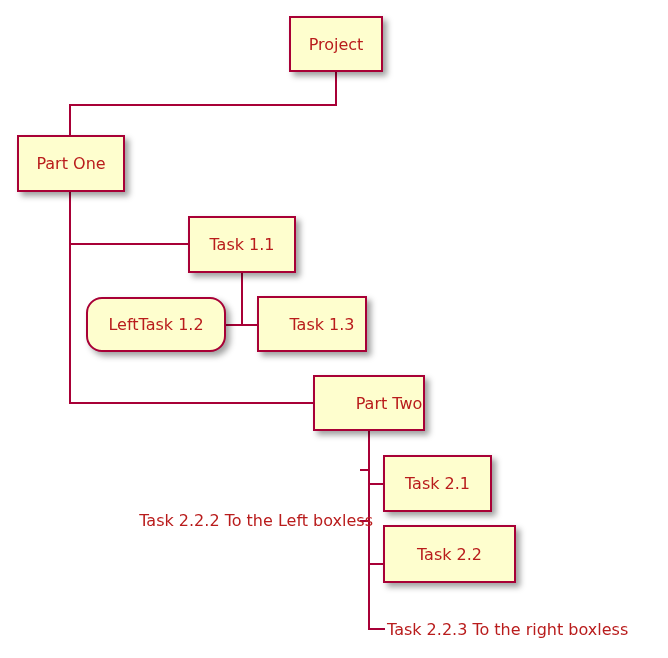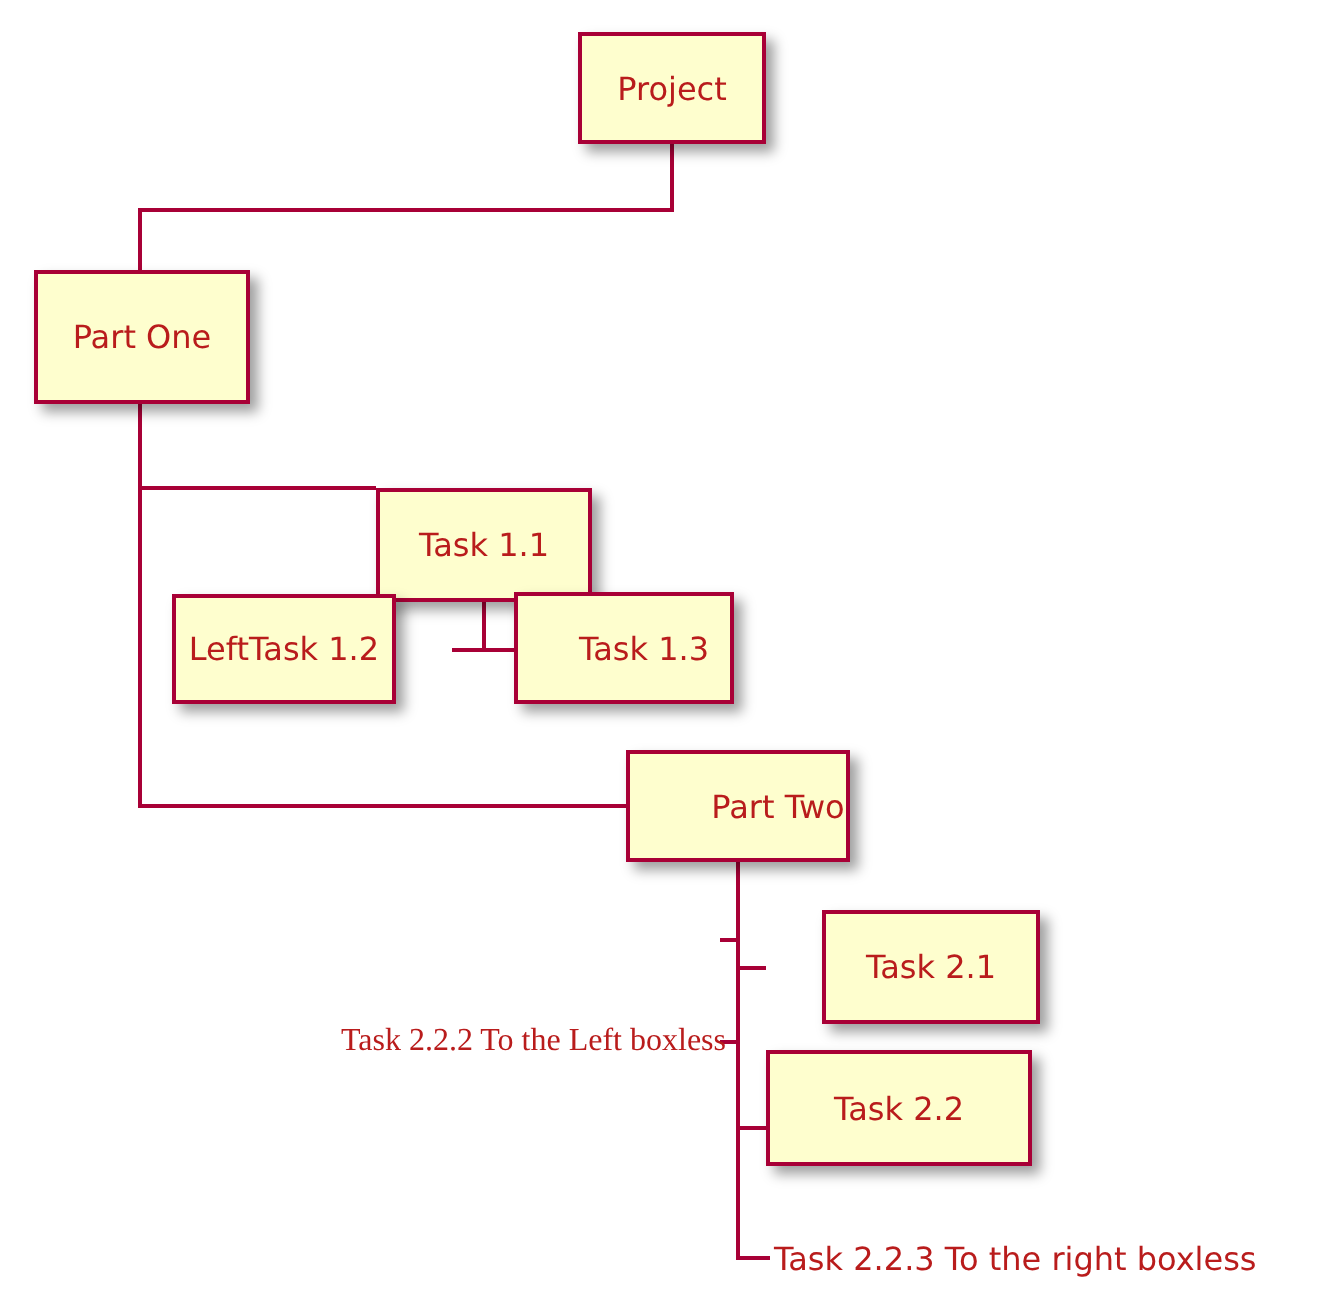--- a/index.html
+++ b/index.html
@@ -62,44 +62,44 @@
   <div class="edge h" style="left:360px; top:469px; width:10px;"></div>
   <div class="edge h" style="left:368px; top:483px; width:15px;"></div>
   <div class="edge h" style="left:360px; top:520px; width:10px;"></div>
   <div class="edge h" style="left:368px; top:563px; width:15px;"></div>
   <div class="edge h" style="left:368px; top:628px; width:17px;"></div>
 
   <div class="wbs-box" style="left:289px; top:16px;  width:94px;  height:56px;">
     <span>Project</span>
   </div>
 
-  <div class="wbs-box" style="left:17px;  top:135px; width:108px; height:67px;">
+  <div class="wbs-box" style="left:17px;  top:135px; width:108px; height:57px;">
     <span>Part One</span>
   </div>
 
-  <div class="wbs-box" style="left:188px; top:216px; width:108px; height:57px;margin-top:28px;">
+  <div class="wbs-box" style="left:188px; top:216px; width:108px; height:57px;">
     <span>Task 1.1</span>
   </div>
 
-  <div class="wbs-box" style="left:86px;  top:297px; width:112px; height:55px;">
+  <div class="wbs-box" style="left:86px;  top:297px; width:140px; height:55px;border-radius:16px;">
     <span>LeftTask 1.2</span>
   </div>
 
   <div class="wbs-box" style="left:257px; top:296px; width:110px; height:56px;padding-left:20px;">
     <span>Task 1.3</span>
   </div>
 
   <div class="wbs-box" style="left:313px; top:375px; width:112px; height:56px;padding-left:40px;">
     <span>Part Two</span>
   </div>
 
-  <div class="wbs-box" style="left:383px; top:455px; width:109px; height:57px;margin-left:28px;">
+  <div class="wbs-box" style="left:383px; top:455px; width:109px; height:57px;">
     <span>Task 2.1</span>
   </div>
 
   <div class="wbs-box" style="left:383px; top:525px; width:133px; height:58px;">
     <span>Task 2.2</span>
   </div>
 
-  <div class="boxless align-right" style="left:6px; width:357px; top:512px;font-family:Liberation Serif, serif;">Task 2.2.2 To the Left boxless</div>
+  <div class="boxless align-right" style="left:16px; width:357px; top:512px;">Task 2.2.2 To the Left boxless</div>
   <div class="boxless" style="left:387px; top:621px;">Task 2.2.3 To the right boxless</div>
 
 </div>
 
 </body></html>

